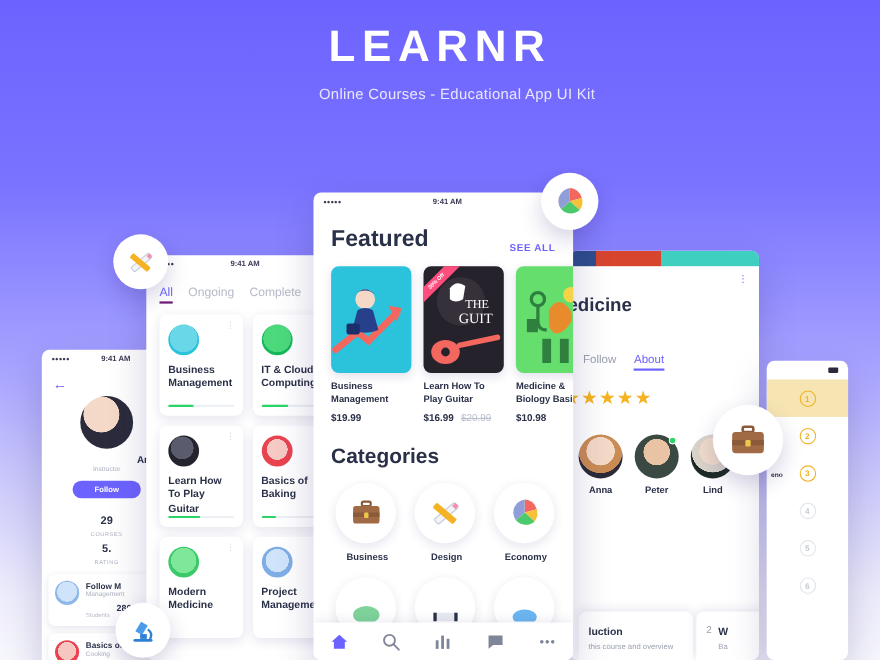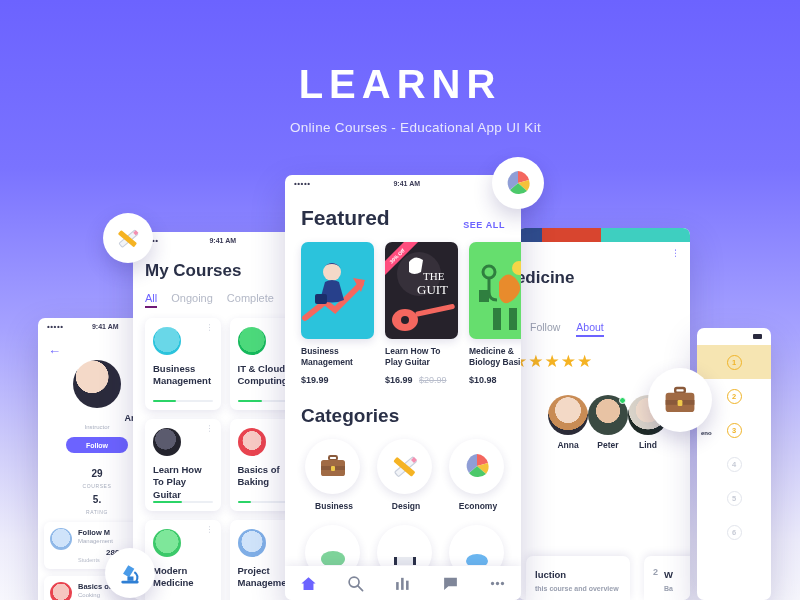--- a/index.html
+++ b/index.html
@@ -4,21 +4,21 @@
 <style>
   * { margin:0; padding:0; box-sizing:border-box; }
   html,body { width:800px; height:600px; overflow:hidden; }
   body {
     font-family:"Liberation Sans", sans-serif;
     background:linear-gradient(180deg,#6C63FF 0%,#7A73FF 28%,#A6A2FF 55%,#CFCDFA 75%,#EDECFB 90%,#F7F7FD 100%);
     position:relative;
   }
 
   
-  .hero { position:absolute; top:0; left:0; width:800px; text-align:center; padding-top:64px; }
+  .hero { position:absolute; top:0; left:0; width:800px; text-align:center; padding-top:22px; }
   .hero-title {
     font-size:40px; font-weight:bold; color:#fff; letter-spacing:6px; line-height:1;
   }
   .hero-sub { margin-top:16px; font-size:13.5px; color:#E8E7FD; letter-spacing:.3px;margin-left:31px; }
 
   
   .phone { position:absolute; background:#fff; border-radius:7px; overflow:hidden;
            box-shadow:0 14px 34px rgba(40,30,110,.22); }
   .statusbar { height:17px; display:flex; align-items:center; padding:0 9px;
                font-size:7px; color:#3A3A55; font-weight:bold; }
@@ -89,27 +89,27 @@
   #phoneD { left:518px; top:228px; width:172px; height:372px; }
   .pd-banner { height:14px; background:linear-gradient(90deg,#2F4D8C 0 14%,#D8452F 14% 48%,#3ECFC0 48% 100%); }
   .pd-dots { position:absolute; right:10px; top:24px; color:#6C63FF; font-size:9px; line-height:3.5px; }
   .pd-title { font-size:17px; font-weight:bold; color:#2A3047; margin:26px 0 0 -38px; white-space:nowrap; }
   .pd-by { font-size:10px; color:#8A90A2; margin:4px 0 0 -38px; }
   .pd-tabs { display:flex; gap:16px; margin:18px 0 0 12px; }
   .pd-tab { font-size:10.5px; color:#9AA0B0; }
   .pd-tab.on { color:#6C63FF; border-bottom:2px solid #6C63FF; padding-bottom:2px; }
   .pd-stars { margin:14px 0 0 -6px; font-size:17px; color:#F5B323; letter-spacing:1px; }
   .pd-rs { font-size:7px; color:#9AA0B0; margin:10px 0 0 -10px; }
-  .pd-avs { display:flex; margin:6px 0 0 8px;justify-content:center; }
+  .pd-avs { display:flex; gap:11px; margin:6px 0 0 8px; }
   .pd-av { width:40px; text-align:center; position:relative; }
   .pd-avi { width:40px; height:40px; border-radius:50%; }
   .pd-dot { position:absolute; right:2px; top:2px; width:7px; height:7px; border-radius:50%;
             background:#2BD467; border:1.5px solid #fff; }
   .pd-avn { font-size:8.5px; font-weight:bold; color:#2A3047; margin-top:5px; }
-  .pd-ls { position:absolute; left:8px; bottom:0; display:flex; gap:14px;font-weight:bold; }
+  .pd-ls { position:absolute; left:8px; bottom:0; display:flex; gap:3px; }
   .pd-l { background:#fff; border-radius:7px 7px 0 0; box-shadow:0 -2px 9px rgba(40,30,110,.10);
           padding:8px 9px; width:104px; }
   .pd-l b { font-size:9.5px; color:#2A3047; }
   .pd-l span { display:block; font-size:7px; color:#9AA0B0; margin-top:3px; }
 
   
   #phoneE { left:697px; top:328px; width:74px; height:272px; }
   .pe-band { height:34px; background:#F6E5B2; position:relative; }
   .pe-n { width:15px; height:15px; border-radius:50%; border:1.5px solid #F0B429;
           color:#F0B429; font-size:7.5px; font-weight:bold; display:flex; align-items:center;
@@ -174,21 +174,20 @@
     </div>
   </div>
 </div>
 
 <div class="phone" id="phoneB">
   <div class="statusbar">
     <span class="sb-dots">•••••</span>
     <span class="sb-time">9:41 AM</span>
     <span class="sb-batt"></span>
   </div>
-  <div class="pb-title">My Courses</div>
   <div class="pb-tabs">
     <div class="pb-tab on">All</div>
     <div class="pb-tab">Ongoing</div>
     <div class="pb-tab">Complete</div>
   </div>
   <div class="pb-grid">
     <div class="pb-card">
       <div class="pb-dots">⋮</div>
       <div class="pb-ic" style="background:radial-gradient(circle at 50% 45%,#69D7E8 0 60%,#2BC3DC 61% 100%)"></div>
       <div class="pb-name">Business Management</div>

